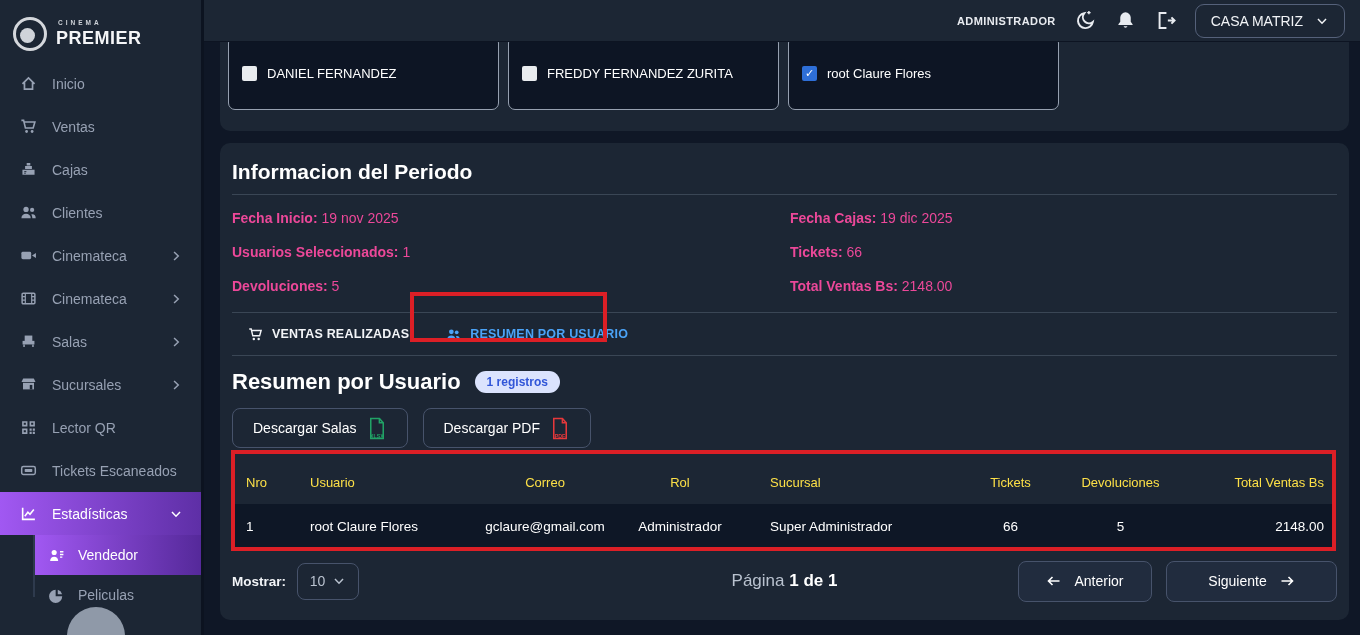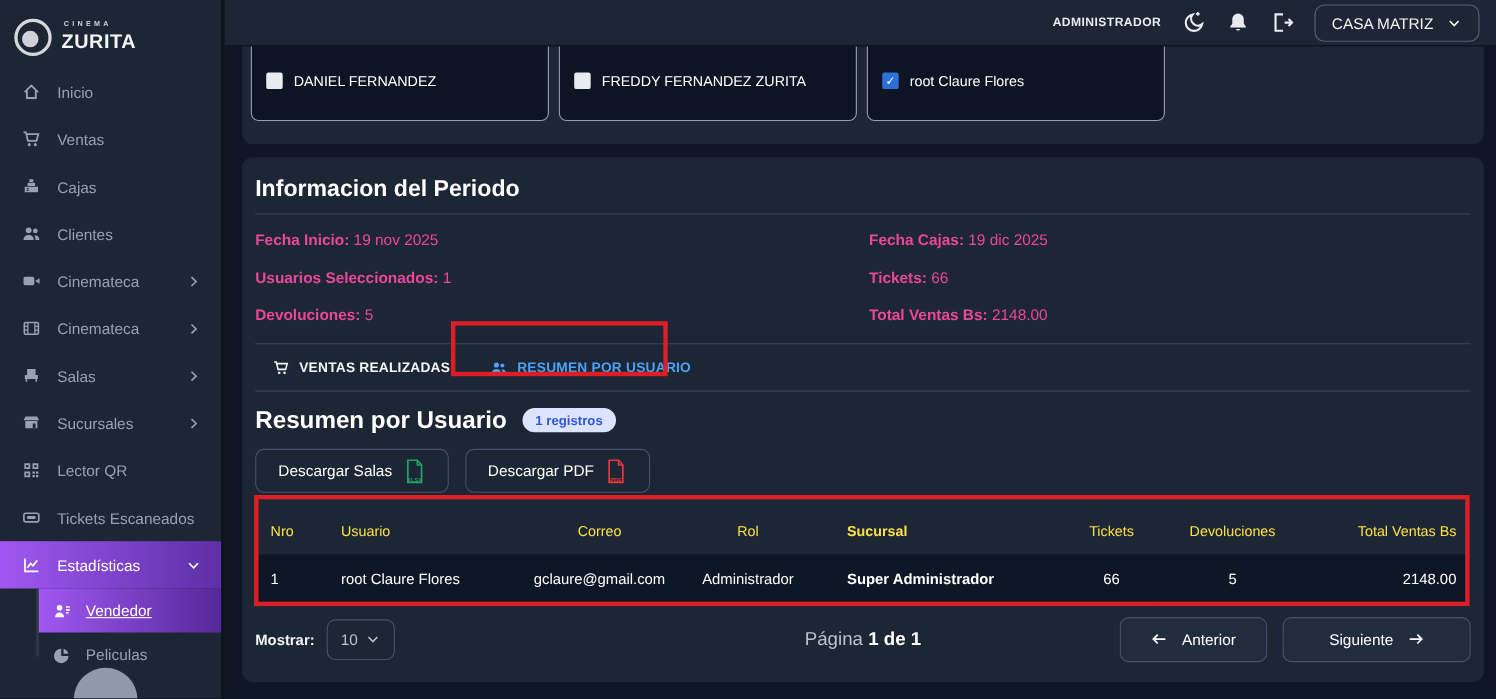--- a/index.html
+++ b/index.html
@@ -18,21 +18,21 @@
   .logo-name { font-size:18px; font-weight:800; letter-spacing:.5px; color:#f4f5f7; }
   .nav { padding-top:6px; }
   .nav-item { display:flex; align-items:center; height:43px; padding:0 18px 0 20px; color:#97a1b3; font-size:14px; cursor:pointer; }
   .nav-item .lbl { margin-left:15px; }
   .nav-item .chev { margin-left:auto; }
   .nav-item.active { background:linear-gradient(90deg,#a158f2 0%,#5e2fa6 100%); color:#fff; }
   .subnav { position:relative; }
   .subnav:before { content:""; position:absolute; left:33px; top:0; bottom:18px; width:2px; background:#2e3a4d; }
   .sub-item { display:flex; align-items:center; height:40px; margin-left:35px; padding:0 14px 0 13px; color:#97a1b3; font-size:14px; cursor:pointer; }
   .sub-item .lbl { margin-left:13px; }
-  .sub-item.active { background:linear-gradient(90deg,#a158f2 0%,#55299a 100%); color:#fff;text-decoration:underline; }
+  .sub-item.active { background:linear-gradient(90deg,#a158f2 0%,#55299a 100%); color:#fff; }
   .avatar-peek { position:absolute; left:67px; top:607px; width:58px; height:58px; border-radius:50%; background:#8f99a8; }
 
   .ic { width:17px; height:17px; flex:0 0 auto; }
   .ic.sm { width:14px; height:14px; }
   .ic.top { width:21px; height:21px; }
 
   
   .topbar { position:absolute; left:204px; top:0; right:0; height:42px; background:#1c2634; border-bottom:1px solid #0d1422; display:flex; align-items:center; justify-content:flex-end; gap:19px; padding-right:15px; z-index:4; color:#e8ebf0; }
   .role { font-size:11px; font-weight:600; letter-spacing:.4px; }
   .branch-btn { display:flex; align-items:center; gap:12px; height:34px; padding:0 15px; border:1px solid #55617a; border-radius:9px; font-size:14px; color:#f2f4f7; background:transparent; cursor:pointer; }
@@ -64,21 +64,21 @@
   .btn-row { display:flex; gap:15px; margin-top:13px; }
   .dl-btn { height:40px; padding:0 20px; border:1px solid #47536b; border-radius:8px; background:transparent; color:#fff; font-size:14px; display:flex; align-items:center; gap:10px; cursor:pointer; font-family:inherit; }
 
   table { margin-top:12px; width:1102px; border-collapse:collapse; table-layout:fixed; }
   th { height:44px; font-size:13px; font-weight:500; color:#fde047; text-align:left; }
   td { height:45px; font-size:13.5px; color:#fff; background:#0e1726; border-bottom:1px solid #3a4655; text-align:left; }
   .c-nro   { width:58px;  padding-left:14px; }
   .c-user  { width:180px; padding-left:20px; }
   .c-mail  { width:150px; text-align:center; padding-left:0; }
   .c-rol   { width:120px; text-align:center; padding-left:0; }
-  .c-suc   { width:228px; padding-left:30px;font-weight:bold; }
+  .c-suc   { width:228px; padding-left:30px; }
   .c-tic   { width:85px;  text-align:center; padding-left:0; }
   .c-dev   { width:135px; text-align:center; padding-left:0; }
   .c-tot   { width:146px; text-align:right; padding-right:10px; }
 
   .pag { margin-top:11px; display:flex; align-items:center; position:relative; height:41px; }
   .pag-left { display:flex; align-items:center; gap:11px; }
   .show-lbl { font-size:13.5px; font-weight:700; }
   .pagesize { width:62px; height:37px; border:1px solid #47536b; border-radius:8px; display:flex; align-items:center; justify-content:center; gap:7px; color:#b9c2cf; font-size:14px; cursor:pointer; background:transparent; }
   .page-info { position:absolute; left:0; right:0; text-align:center; font-size:17px; color:#b9c2cf; }
   .page-info b { color:#fff; font-weight:700; }
@@ -189,21 +189,21 @@
 <div class="app">
 
   <aside class="sidebar">
     <div class="logo">
       <span class="logo-ring">
           <span class="inner"></span>
           <span class="cut"></span>
         </span>
       <span class="logo-txt">
         <span class="logo-top">CINEMA</span>
-        <span class="logo-name">ZURITA</span>
+        <span class="logo-name">PREMIER</span>
       </span>
     </div>
     <nav class="nav">
       <div class="nav-item">
           <svg class="ic">
             <use href="#i-home"></use>
           </svg>
           <span class="lbl">Inicio</span>
         </div>
       <div class="nav-item">

